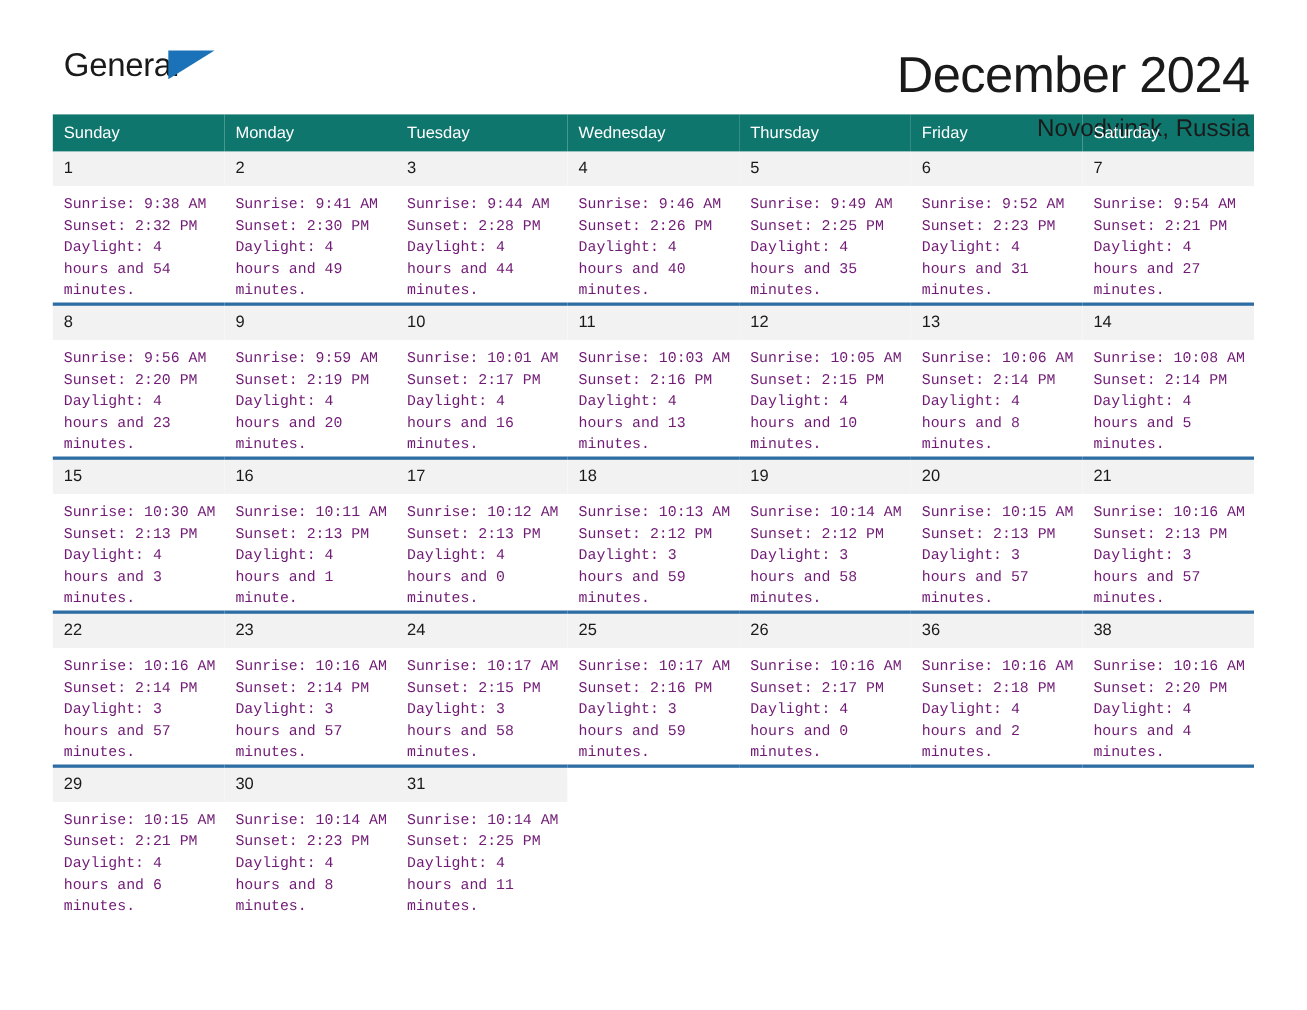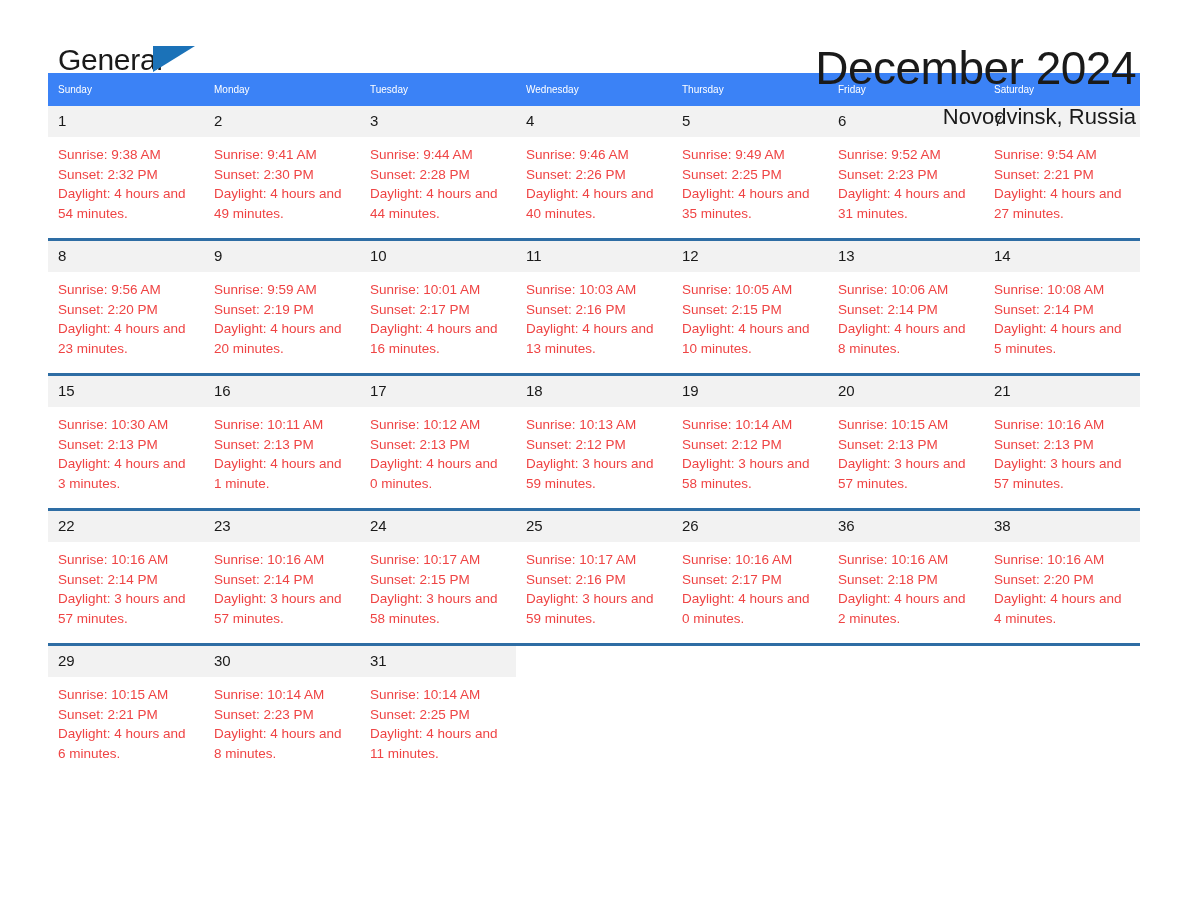--- a/index.html
+++ b/index.html
@@ -21,21 +21,21 @@
     box-sizing: border-box;
     padding: 0 48px;
   }
 
   
   .masthead {
     display: flex;
     align-items: flex-start;
     justify-content: space-between;
     padding-top: 44px;
-    height: 73px;
+    height: 104px;
     box-sizing: border-box;
   }
   .brand {
     position: relative;
     width: 180px;
     height: 70px;
     padding-left: 10px;
     box-sizing: border-box;
   }
   .brand-top {
@@ -85,23 +85,23 @@
 
   
   .calendar {
     width: 1092px;
     border-collapse: collapse;
     table-layout: fixed;
   }
   .calendar col { width: 156px; }
 
   thead th {
-    background: #3b82f6;
+    background: #0f766e;
     color: #ffffff;
-    font-size: 10px;
+    font-size: 15px;
     font-weight: normal;
     text-align: left;
     padding: 8px 0 9px 10px;
     height: 16px;
     vertical-align: middle;
     border: none;
   }
 
   tbody tr { background: #ffffff; }
 
@@ -121,21 +121,22 @@
     color: #1a1a1a;
     padding: 6px 0 7px 10px;
   }
   .daynum.empty-cell { background: #ffffff; }
   td.empty { background: #ffffff; border-top-color: #2e6da4; }
 
   .details {
     padding: 8px 10px 0 10px;
     font-size: 13.5px;
     line-height: 19.6px;
-    color: #ef4444;
+    color: #701a75;
+    font-family: Liberation Mono, monospace;
   }
   .details div { white-space: nowrap; }
   .details .daylight { white-space: normal; }
 </style>
 </head>
 <body>
 
 <div class="page">
 
   <div class="masthead">

